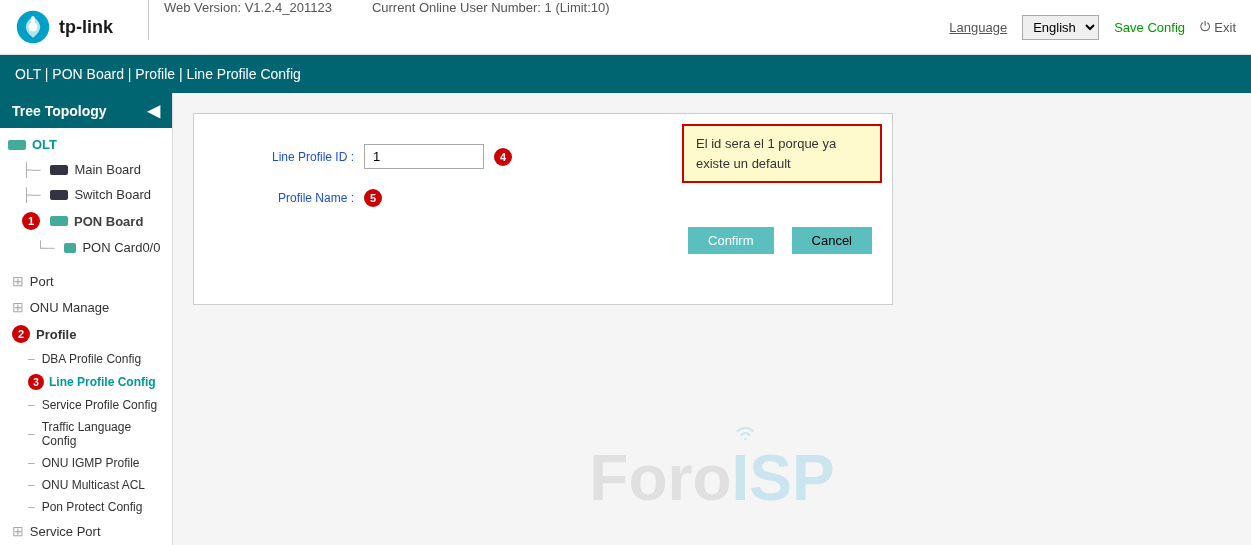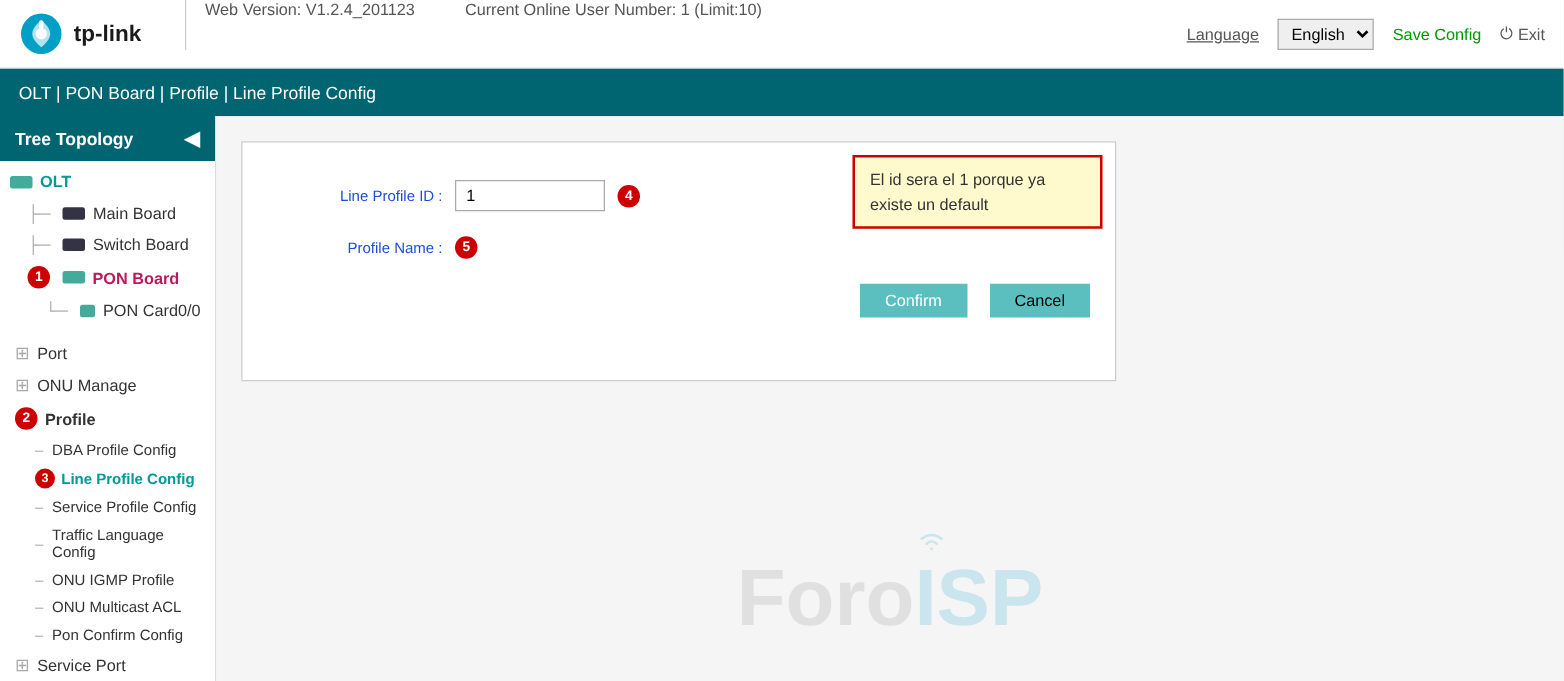--- a/index.html
+++ b/index.html
@@ -143,21 +143,21 @@
       <div class="tree-item" style="padding-left:22px;">
         <span style="color:#aaa; margin-right:4px;">├─</span>
         <span class="tree-icon dark"></span>
         <span>Switch Board</span>
       </div>
       <div class="tree-item selected" style="padding-left:22px;">
         <span style="color:#aaa; margin-right:4px; display:flex; align-items:center;">
           <span class="badge-circle">1</span>
         </span>
         <span class="tree-icon green"></span>
-        <span style="color:#be185d; font-weight:bold;">PON Board</span>
+        <span style="color:#404040; font-weight:bold;">PON Board</span>
       </div>
       <div class="tree-item" style="padding-left:36px;">
         <span style="color:#aaa; margin-right:4px;">└─</span>
         <span class="tree-icon green" style="width:12px;"></span>
         <span>PON Card0/0</span>
       </div>
     </div>
 
     <div class="nav-section">
       <div class="nav-item">
@@ -191,21 +191,21 @@
       <div class="sub-nav-item">
         <span class="dot">–</span>
         <span>ONU IGMP Profile</span>
       </div>
       <div class="sub-nav-item">
         <span class="dot">–</span>
         <span>ONU Multicast ACL</span>
       </div>
       <div class="sub-nav-item">
         <span class="dot">–</span>
-        <span>Pon Confirm Config</span>
+        <span>Pon Protect Config</span>
       </div>
       <div class="nav-item">
         <span class="expand-icon">⊞</span>
         <span>Service Port</span>
       </div>
     </div>
   </div>
 
   <div class="content">
     <div class="form-panel">

